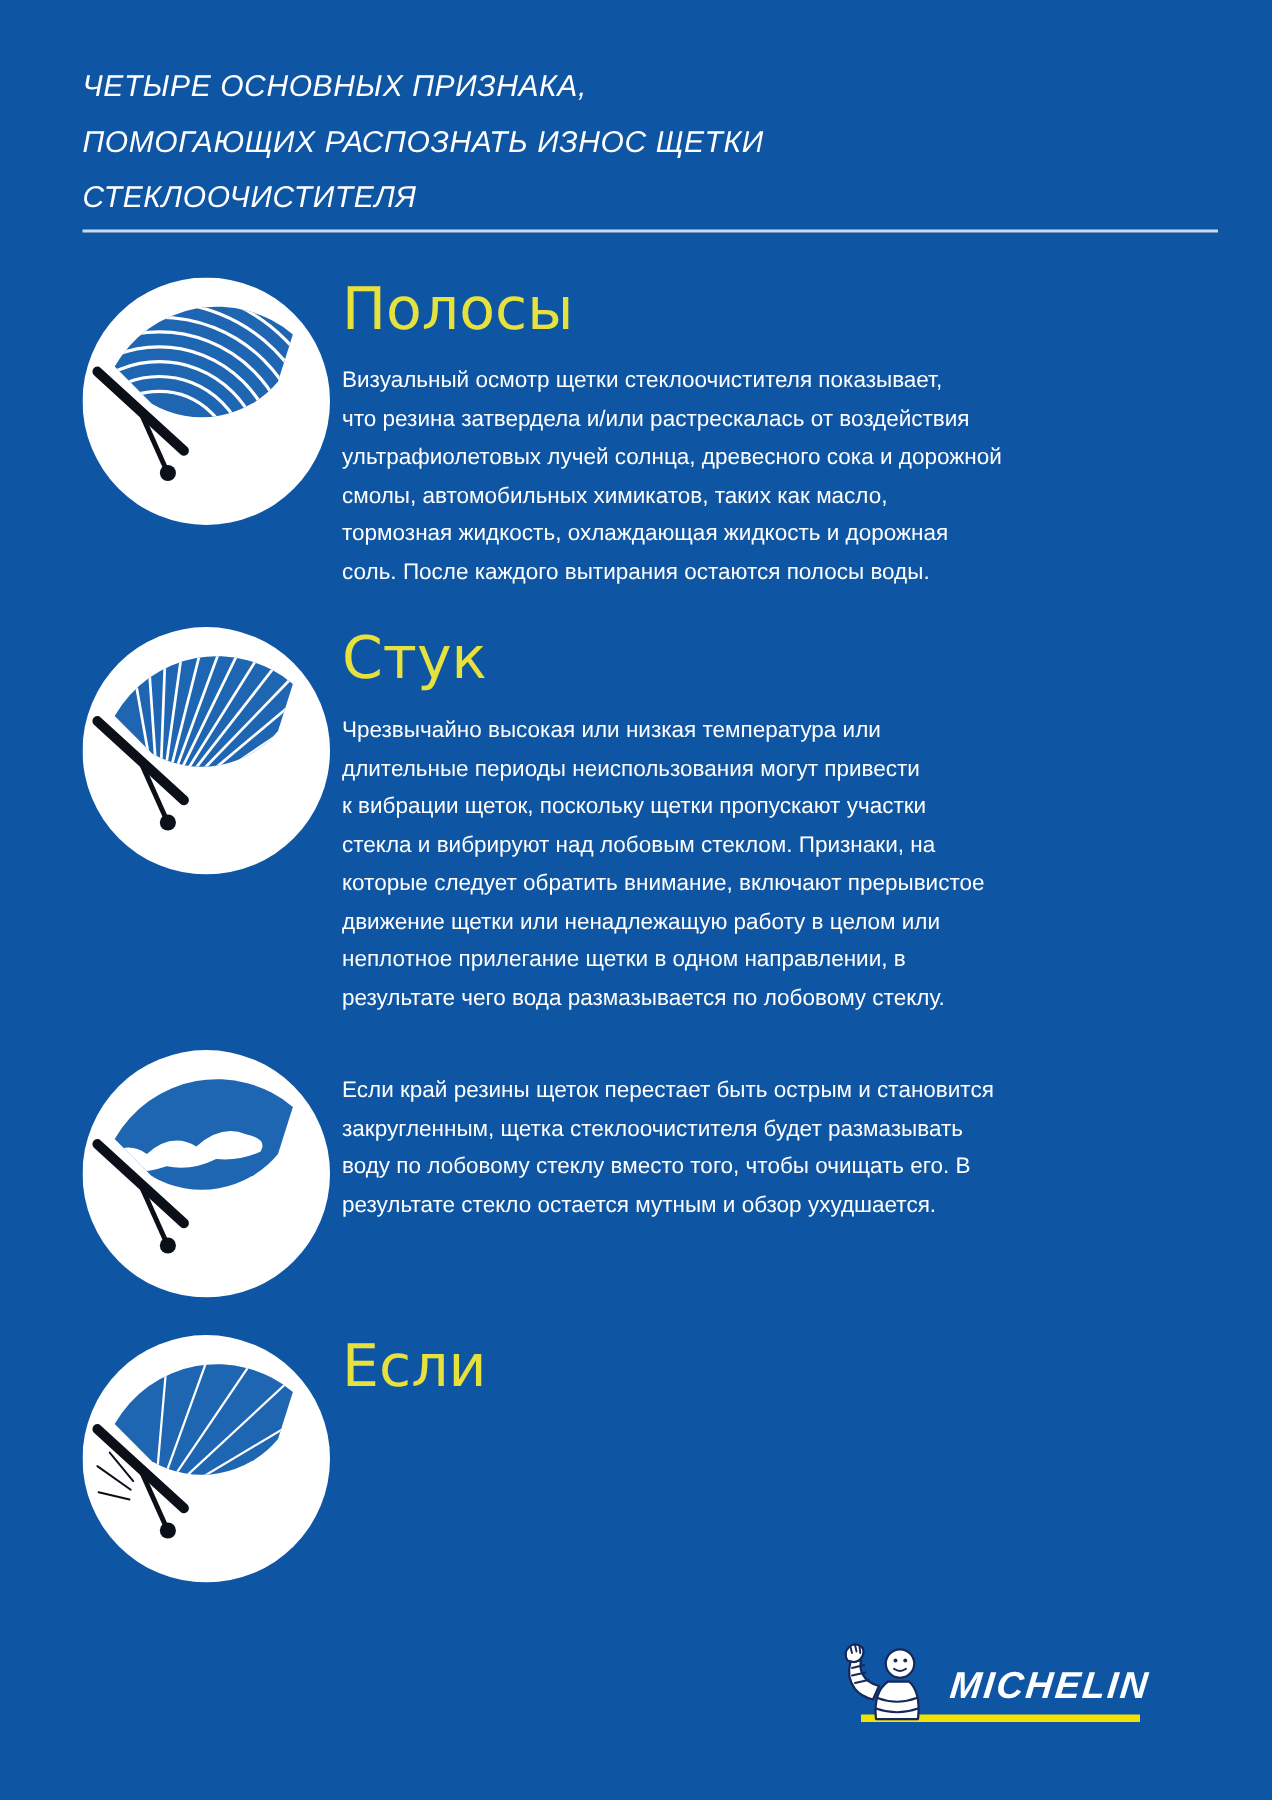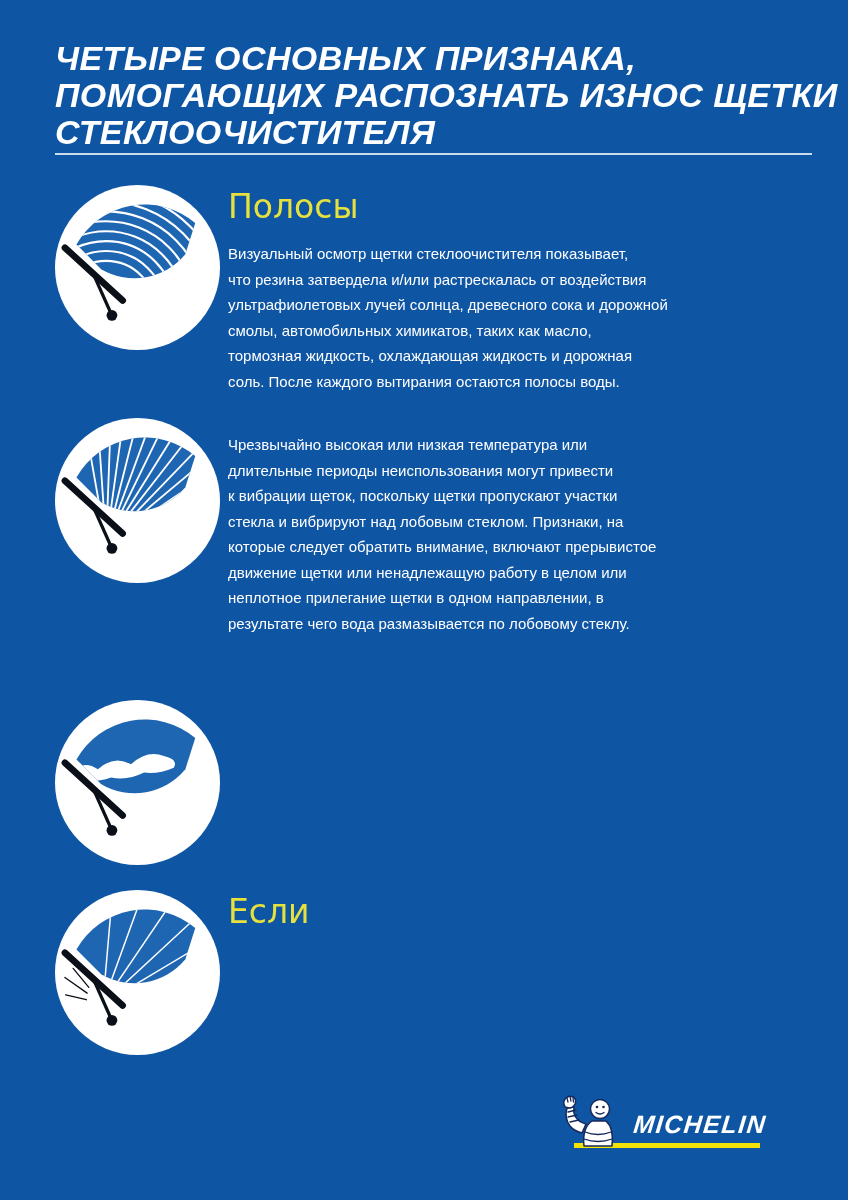--- a/index.html
+++ b/index.html
@@ -4,35 +4,35 @@
 <style>
   html,body { margin:0; padding:0; }
   body {
     width:848px; height:1200px;
     background:#0E55A4;
     font-family:"Liberation Sans", sans-serif;
     position:relative; overflow:hidden;
   }
   .title {
     position:absolute; left:55px; top:40px;
-    color:#ffffff; font-weight:bold; font-style:italic;
-    font-size:34px; line-height:37px; letter-spacing:0.4px;
+    color:#ffffff; font-weight:normal; font-style:italic;
+    font-size:20px; line-height:37px; letter-spacing:0.4px;
     white-space:pre-line; margin:0;
   }
   .divider {
     position:absolute; left:55px; top:153px;
     width:757px; height:2px; background:rgba(236,243,251,0.85);
   }
   .section { position:absolute; left:55px; width:775px; }
   .sec1 { top:185px; } .sec2 { top:418px; } .sec3 { top:700px; } .sec4 { top:890px; }
   .icon-wrap { position:absolute; left:0; top:0; width:165px; height:165px; }
   .content { position:absolute; left:173px; top:0; width:605px; }
   .heading {
     margin:2px 0 0 0;
-    color:#E6E13C; font-size:33px; line-height:40px;
+    color:#E6E13C; font-size:39px; line-height:40px;
     font-family:"DejaVu Sans", sans-serif; font-weight:normal;
   }
   .body-text {
     margin:14px 0 0 0;
     color:#ffffff; font-size:15px; line-height:25.5px;
     white-space:pre-line;
   }
   .footer { position:absolute; left:560px; top:1093px; width:245px; height:62px; }
   .mich-bar { position:absolute; left:14px; top:50px; width:186px; height:5px; background:#F2E205; }
   .bibendum { position:absolute; left:0; top:1px; }
@@ -112,20 +112,21 @@
         <line x1="62" y1="152" x2="203" y2="77"></line>
           <line x1="62" y1="152" x2="210" y2="92"></line>
         <line x1="62" y1="152" x2="216" y2="108"></line>
       </g>
       <line x1="12" y1="76" x2="82" y2="140" stroke="#0b0f17" stroke-width="8" stroke-linecap="round"></line>
       <line x1="47" y1="109" x2="68" y2="156" stroke="#0b0f17" stroke-width="4"></line>
       <circle cx="69" cy="158" r="6.5" fill="#0b0f17"></circle>
     </svg>
   </div>
   <div class="content">
+    <h2 class="heading">Стук</h2>
     <p class="body-text">Чрезвычайно высокая или низкая температура или
 длительные периоды неиспользования могут привести
 к вибрации щеток, поскольку щетки пропускают участки
 стекла и вибрируют над лобовым стеклом. Признаки, на
 которые следует обратить внимание, включают прерывистое
 движение щетки или ненадлежащую работу в целом или
 неплотное прилегание щетки в одном направлении, в
 результате чего вода размазывается по лобовому стеклу.</p>
   </div>
 </div>
@@ -144,20 +145,24 @@
         <path d="M 20 88 Q 34 72 52 84 Q 72 66 92 78 Q 112 60 132 68 Q 150 72 144 82 Q 126 90 108 88 Q 88 98 68 94 Q 44 102 28 96 Q 18 94 20 88 Z" fill="#ffffff"></path>
         <line x1="36" y1="108" x2="56" y2="104" stroke="#ffffff" stroke-width="4" stroke-linecap="round"></line>
         <line x1="42" y1="118" x2="54" y2="115" stroke="#ffffff" stroke-width="3" stroke-linecap="round"></line>
       </g>
       <line x1="12" y1="76" x2="82" y2="140" stroke="#0b0f17" stroke-width="8" stroke-linecap="round"></line>
       <line x1="47" y1="109" x2="68" y2="156" stroke="#0b0f17" stroke-width="4"></line>
       <circle cx="69" cy="158" r="6.5" fill="#0b0f17"></circle>
     </svg>
   </div>
   <div class="content">
+    <p class="body-text">Если край резины щеток перестает быть острым и становится
+закругленным, щетка стеклоочистителя будет размазывать
+воду по лобовому стеклу вместо того, чтобы очищать его. В
+результате стекло остается мутным и обзор ухудшается.</p>
   </div>
 </div>
 
 <div class="section sec4">
   <div class="icon-wrap">
     <svg viewBox="0 0 200 200" width="165" height="165">
       <circle cx="100" cy="100" r="100" fill="#ffffff"></circle>
       <defs>
           <clipPath id="fan4">
             <path d="M 26 72 A 95 95 0 0 1 170 46 L 158 84 A 80 80 0 0 1 56 102 Z"></path>

